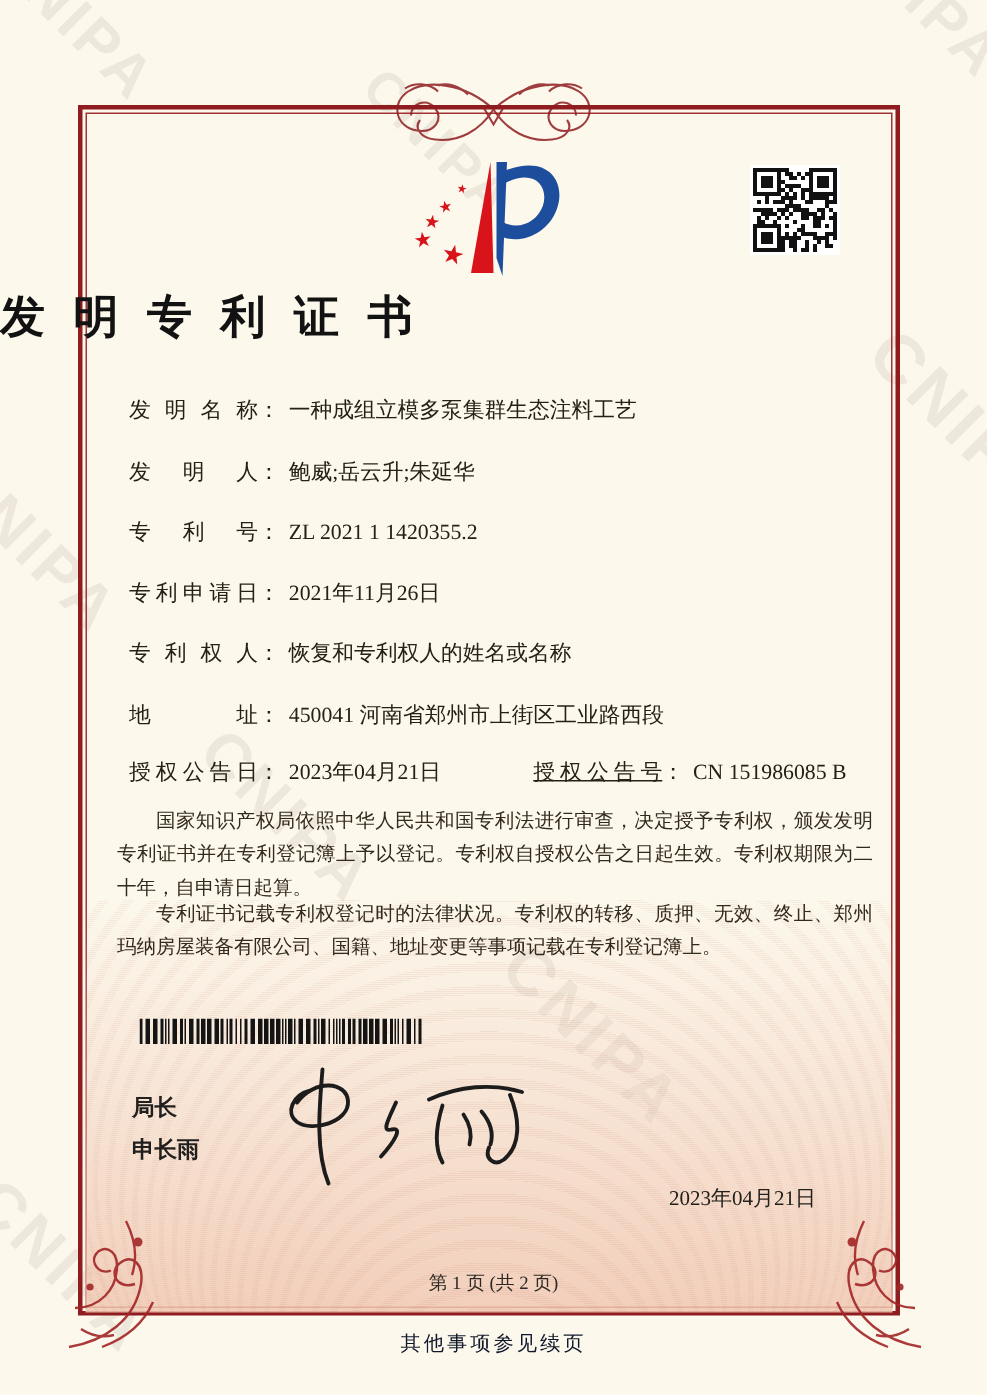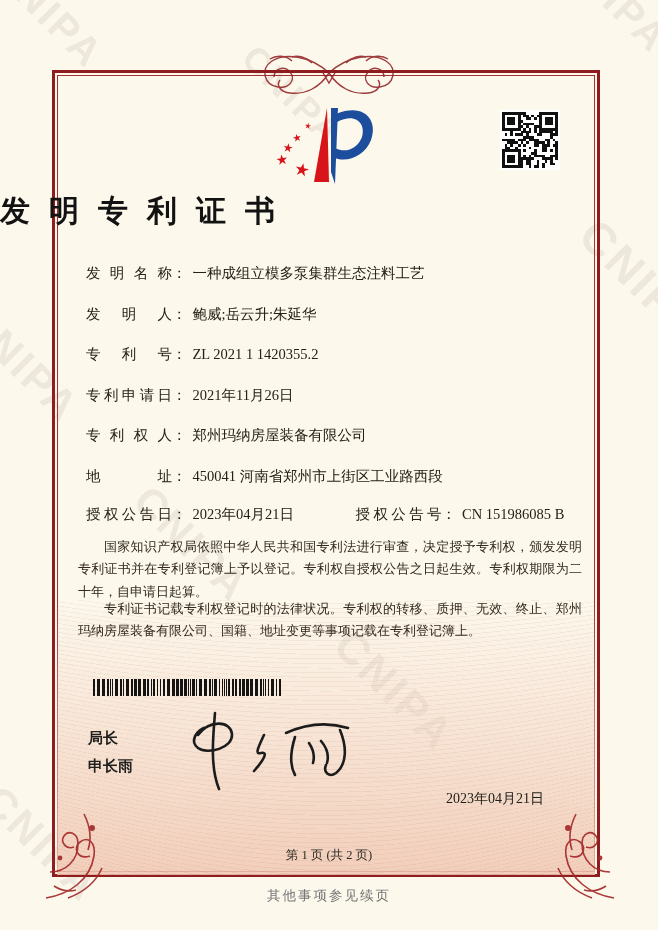--- a/index.html
+++ b/index.html
@@ -32,38 +32,38 @@
 
   .title{position:absolute;left:0;top:191px;width:100%;text-align:left;font-size:30px;font-weight:bold;color:#121212;}
   .title span{letter-spacing:19px;margin-right:-19px;}
 
   .fields{position:absolute;left:86px;top:264px;width:480px;font-size:14.5px;color:#262015;}
   .field-row{height:24px;margin-bottom:16.5px;white-space:nowrap;}
   .flabel{display:inline-block;width:86px;text-align:justify;text-align-last:justify;vertical-align:top;}
   .colon{display:inline-block;margin-right:6px;}
   .grant-row{position:absolute;left:86px;top:505px;font-size:14.5px;white-space:nowrap;color:#262015;}
   .grant-row .fvalue.gd{display:inline-block;width:163px;}
-  .grant-row .flabel.second{margin-left:0;}
+  .grant-row .flabel.second{margin-left:0;text-decoration:underline;}
 
   .para{position:absolute;left:78px;width:504px;font-size:13px;line-height:1.72;text-indent:2em;
         color:#33291c;text-align:justify;font-family:Liberation Serif, serif;}
   .p1{top:536px;}
   .p2{top:598px;}
 
   .barcode{position:absolute;left:93px;top:679px;width:194px;height:17px;}
 
   .signer{position:absolute;left:88px;top:729px;font-family:"Liberation Sans","DejaVu Sans",sans-serif;
           font-size:15px;font-weight:600;color:#21201e;}
   .signer div{margin-bottom:9px;}
   .signature{position:absolute;left:168px;top:703px;}
 
   .issue-date{position:absolute;left:420px;top:790px;width:150px;text-align:center;font-size:14px;color:#22201c;}
 
   .page-indicator{position:absolute;left:0;top:847px;width:100%;text-align:center;font-size:12.5px;color:#2c2a24;}
-  .footer-note{position:absolute;left:0;top:887px;width:100%;text-align:center;font-size:13.5px;letter-spacing:2px;color:#737373;}
+  .footer-note{position:absolute;left:0;top:887px;width:100%;text-align:center;font-size:13.5px;letter-spacing:2px;color:#0f172a;}
 
   .ornament-top{position:absolute;left:232px;top:47px;}
   .corner-bl{position:absolute;left:40px;top:798px;}
   .corner-br{position:absolute;left:524px;top:798px;}
   svg{display:block;}
 </style>
 </head>
 <body>
 
 <div class="page">
@@ -380,21 +380,21 @@
       </svg>
     </div>
 
   <h1 class="title"><span>发明专利证书</span></h1>
 
   <div class="fields" id="fields">
       <div class="field-row"><span class="flabel">发明名称</span><span class="colon">：</span><span class="fvalue">一种成组立模多泵集群生态注料工艺</span></div>
       <div class="field-row"><span class="flabel">发明人</span><span class="colon">：</span><span class="fvalue">鲍威;岳云升;朱延华</span></div>
       <div class="field-row"><span class="flabel">专利号</span><span class="colon">：</span><span class="fvalue">ZL 2021 1 1420355.2</span></div>
       <div class="field-row"><span class="flabel">专利申请日</span><span class="colon">：</span><span class="fvalue">2021年11月26日</span></div>
-      <div class="field-row"><span class="flabel">专利权人</span><span class="colon">：</span><span class="fvalue">郑州玛纳房屋装备有限公司</span></div>
+      <div class="field-row"><span class="flabel">专利权人</span><span class="colon">：</span><span class="fvalue">恢复和专利权人的姓名或名称</span></div>
       <div class="field-row"><span class="flabel">地址</span><span class="colon">：</span><span class="fvalue">450041 河南省郑州市上街区工业路西段</span></div>
     </div>
 
   <div class="grant-row">
     <span class="flabel">授权公告日</span><span class="colon">：</span><span class="fvalue gd">2023年04月21日</span><span class="flabel second">授权公告号</span><span class="colon">：</span><span class="fvalue">CN 151986085 B</span>
   </div>
 
   <p class="para p1">国家知识产权局依照中华人民共和国专利法进行审查，决定授予专利权，颁发发明专利证书并在专利登记簿上予以登记。专利权自授权公告之日起生效。专利权期限为二十年，自申请日起算。</p>
   <p class="para p2">专利证书记载专利权登记时的法律状况。专利权的转移、质押、无效、终止、郑州玛纳房屋装备有限公司、国籍、地址变更等事项记载在专利登记簿上。</p>
 

